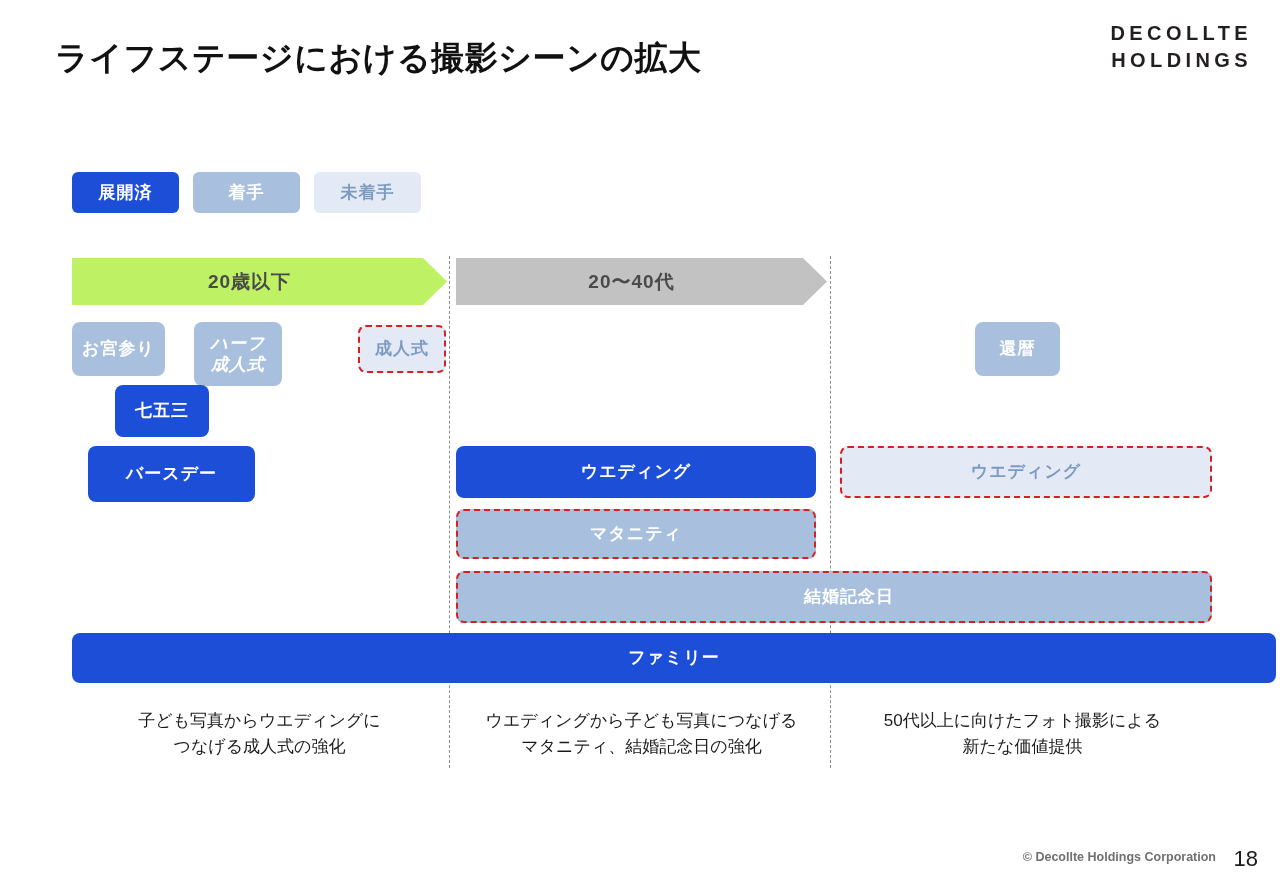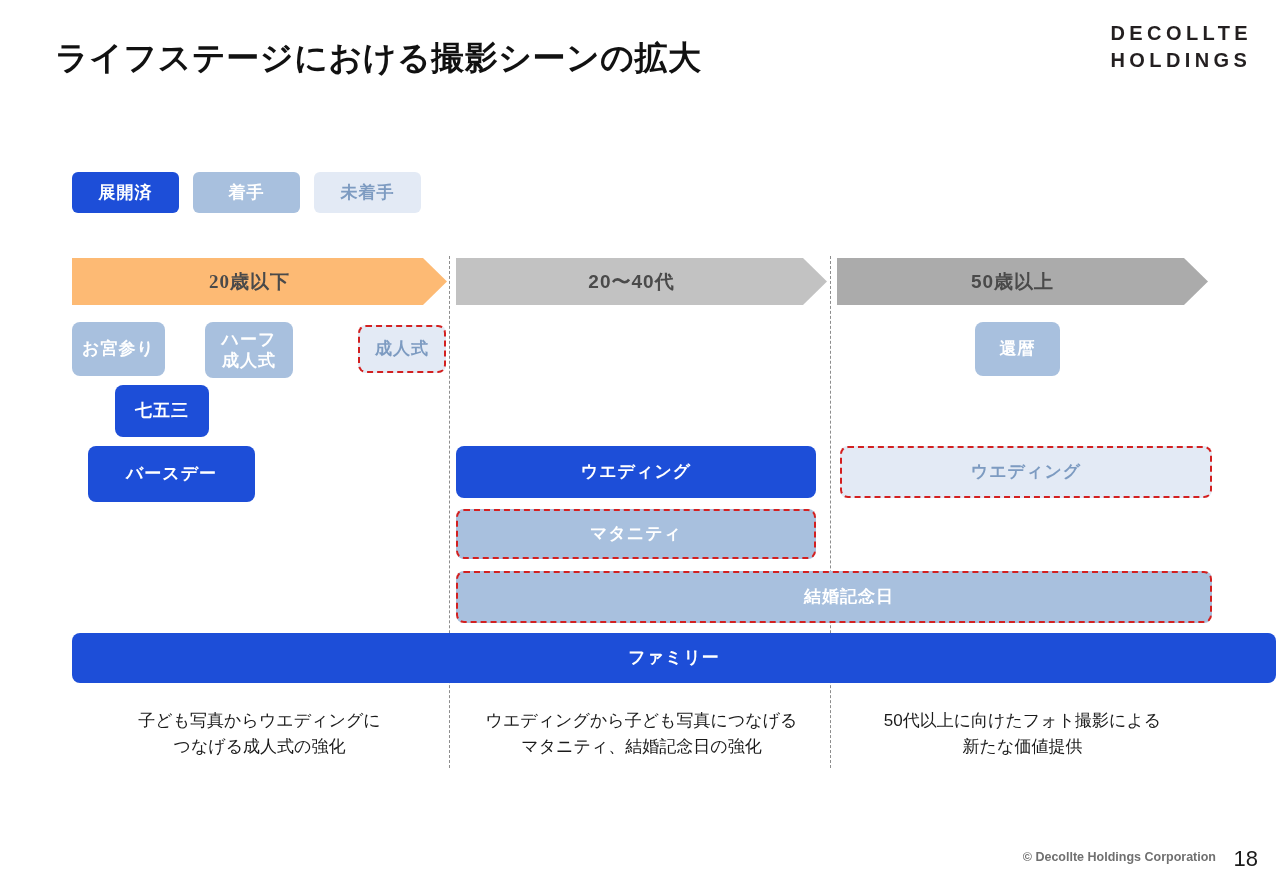--- a/index.html
+++ b/index.html
@@ -26,21 +26,21 @@
     font-size: 33px;
     font-weight: bold;
     color: #111111;
     letter-spacing: 0.5px;
     white-space: nowrap;
   }
   #brand-logo {
     position: absolute;
     right: 28px;
     top: 20px;
-    text-align: left;
+    text-align: right;
     color: #231f20;
     font-size: 20px;
     font-weight: 600;
     letter-spacing: 4.4px;
     line-height: 1.34;
   }
   #brand-logo .logo-line { display: block; white-space: nowrap; }
 
   
   #legend {
@@ -72,21 +72,21 @@
     height: 47px;
     display: flex;
     align-items: center;
     justify-content: center;
     font-size: 19px;
     font-weight: bold;
     color: #4a4a4a;
     letter-spacing: 1px;
     clip-path: polygon(0 0, calc(100% - 24px) 0, 100% 50%, calc(100% - 24px) 100%, 0 100%);
   }
-  #stage-1 { left: 72px;  width: 375px; background: #fdba74; font-family: Liberation Serif, serif; }
+  #stage-1 { left: 72px;  width: 375px; background: #bef264; }
   #stage-2 { left: 456px; width: 371px; background: #c2c2c2; }
   #stage-3 { left: 837px; width: 371px; background: #ababab; }
   .stage-arrow .stage-label { transform: translateX(-10px); }
 
   
   .divider {
     position: absolute;
     top: 256px;
     width: 0;
     height: 512px;
@@ -164,30 +164,27 @@
     <div class="legend-chip sty-started">着手</div>
     <div class="legend-chip sty-todo">未着手</div>
   </div>
 
   <div class="stage-arrow" id="stage-1">
     <span class="stage-label">20歳以下</span>
   </div>
   <div class="stage-arrow" id="stage-2">
     <span class="stage-label">20〜40代</span>
   </div>
-  <div class="stage-arrow" id="stage-3">
-    <span class="stage-label">50歳以上</span>
-  </div>
 
   <div class="divider" id="divider-1"></div>
   <div class="divider" id="divider-2"></div>
 
   <div class="node sty-started" style="left:72px; top:322px; width:93px; height:54px;">お宮参り</div>
 
-  <div class="node sty-started" style="left:205px; top:322px; width:88px; height:56px;">
+  <div class="node sty-started" style="left:194px; top:322px; width:88px; height:64px;font-style:italic;">
     <span>ハーフ<br>成人式</span>
   </div>
 
   <div class="node sty-todo highlight" style="left:358px; top:325px; width:88px; height:48px;">成人式</div>
 
   <div class="node sty-done" style="left:115px; top:385px; width:94px; height:52px;">七五三</div>
 
   <div class="node sty-done" style="left:88px; top:446px; width:167px; height:56px;">バースデー</div>
 
   <div class="node sty-done" style="left:456px; top:446px; width:360px; height:52px;">ウエディング</div>

